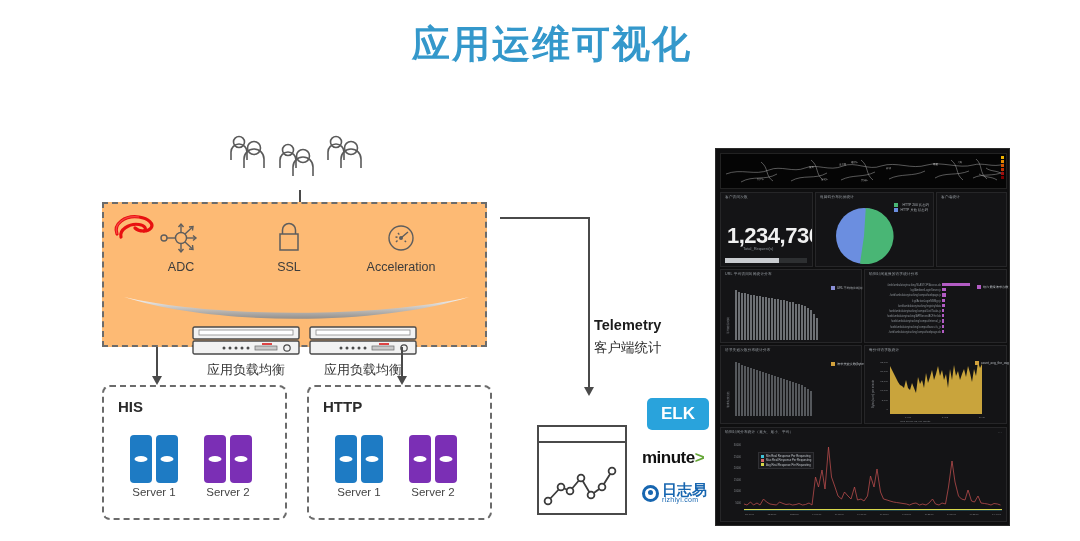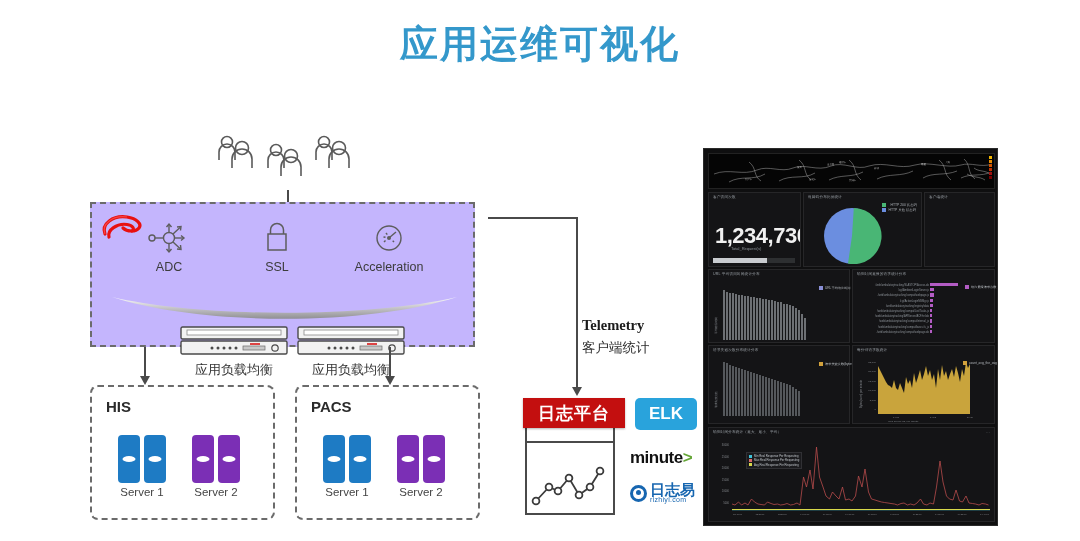--- a/index.html
+++ b/index.html
@@ -1,21 +1,21 @@
 <!DOCTYPE html>
 <html><head>
 <meta charset="utf-8">
 <style>
   html,body{margin:0;padding:0;}
   body{
     width:1080px;height:541px;overflow:hidden;background:#ffffff;
     font-family:"Liberation Sans","DejaVu Sans",sans-serif;
     position:relative;
   }
-  .page{position:relative;width:852px;height:541px;}
+  .page{position:relative;width:852px;height:541px;margin-left:12px;}
 
   
   .title{
     position:absolute;left:0;top:20px;width:1080px;text-align:center;
     font-size:38px;font-weight:bold;color:#3498cb;letter-spacing:2px;
     line-height:48px;
   }
 
   
   .diagram{position:absolute;left:0;top:110px;width:700px;height:430px;}
@@ -24,21 +24,21 @@
   .people svg{display:block;}
 
   .arrow-down-main{position:absolute;left:287px;top:80px;width:2px;height:40px;background:#4a4a4a;}
   .arrow-down-main:after{
     content:"";position:absolute;left:-4px;bottom:-1px;width:0;height:0;
     border-left:5px solid transparent;border-right:5px solid transparent;border-top:9px solid #4a4a4a;
   }
 
   .adc-box{
     position:absolute;left:90px;top:92px;width:385px;height:145px;
-    border:2px dashed #6b6b6b;box-sizing:border-box;background:#c4b5fd;
+    border:2px dashed #6b6b6b;box-sizing:border-box;background:#fdba74;
   }
 
   .radware-logo{position:absolute;left:5px;top:4px;width:52px;height:40px;}
 
   .feat-row{position:absolute;left:0;top:14px;width:385px;height:70px;}
   .feat{position:absolute;width:110px;text-align:center;}
   .feat .ficon{height:40px;display:flex;align-items:center;justify-content:center;}
   .feat .flabel{font-size:12.5px;color:#3c3c3c;margin-top:2px;}
   .feat-adc{left:22px;}
   .feat-ssl{left:130px;}
@@ -78,21 +78,21 @@
   .srv-blue{background:#1e7bc4;}
   .srv-purple{background:#7b2fb5;}
   .srv-label{font-size:11.5px;color:#444;margin-top:3px;}
 
   
   .telemetry{position:absolute;left:488px;top:105px;width:215px;height:430px;}
   .tel-line-h{position:absolute;left:0px;top:112px;width:90px;height:2px;background:#4a4a4a;}
   .tel-line-v{position:absolute;left:88px;top:112px;width:2px;height:172px;background:#4a4a4a;}
   .tel-arrow{position:absolute;left:84px;top:282px;width:0;height:0;
     border-left:5px solid transparent;border-right:5px solid transparent;border-top:9px solid #4a4a4a;}
-  .tel-t1{position:absolute;left:94px;top:212px;font-size:14.5px;font-weight:bold;color:#1b1b1b;font-family:Liberation Serif, serif;}
+  .tel-t1{position:absolute;left:94px;top:212px;font-size:14.5px;font-weight:bold;color:#1b1b1b;}
   .tel-t2{position:absolute;left:94px;top:234px;font-size:13.5px;color:#2b2b2b;}
 
   .logbox{
     position:absolute;left:35px;top:293px;width:102px;height:30px;background:#c30f0f;
     color:#fff;font-size:17px;font-weight:bold;display:flex;align-items:center;justify-content:center;
     letter-spacing:1px;box-shadow:0 1px 2px rgba(0,0,0,.3);
   }
   .elk{
     position:absolute;left:147px;top:293px;width:62px;height:32px;background:#29a3dc;border-radius:5px;
     color:#fff;font-size:17px;font-weight:bold;display:flex;align-items:center;justify-content:center;
@@ -306,21 +306,21 @@
       <div class="srv-pair sp-b">
         <div class="srv-icons">
             <div class="srv srv-purple"></div>
             <div class="srv srv-purple"></div>
           </div>
         <div class="srv-label">Server 2</div>
       </div>
     </div>
 
     <div class="group-box gb-pacs">
-      <div class="gb-title">PACS</div>
+      <div class="gb-title">HTTP</div>
       <div class="srv-pair sp-a">
         <div class="srv-icons">
             <div class="srv srv-blue"></div>
             <div class="srv srv-blue"></div>
           </div>
         <div class="srv-label">Server 1</div>
       </div>
       <div class="srv-pair sp-b">
         <div class="srv-icons">
             <div class="srv srv-purple"></div>
@@ -347,21 +347,20 @@
             <circle cx="22" cy="44" r="3.4"></circle>
             <circle cx="31" cy="48" r="3.4"></circle>
           <circle cx="42" cy="35" r="3.4"></circle>
             <circle cx="52" cy="52" r="3.4"></circle>
             <circle cx="63" cy="44" r="3.4"></circle>
           <circle cx="73" cy="28" r="3.4"></circle>
         </g>
       </svg>
     </div>
 
-    <div class="logbox">日志平台</div>
     <div class="elk">ELK</div>
 
     <div class="splunk"><span>minute</span><span class="gt">&gt;</span></div>
 
     <div class="rizhiyi">
       <div class="rz-mark"></div>
       <div>
         <div class="rz-text">日志易</div>
         <div class="rz-sub">rizhiyi.com</div>
       </div>

